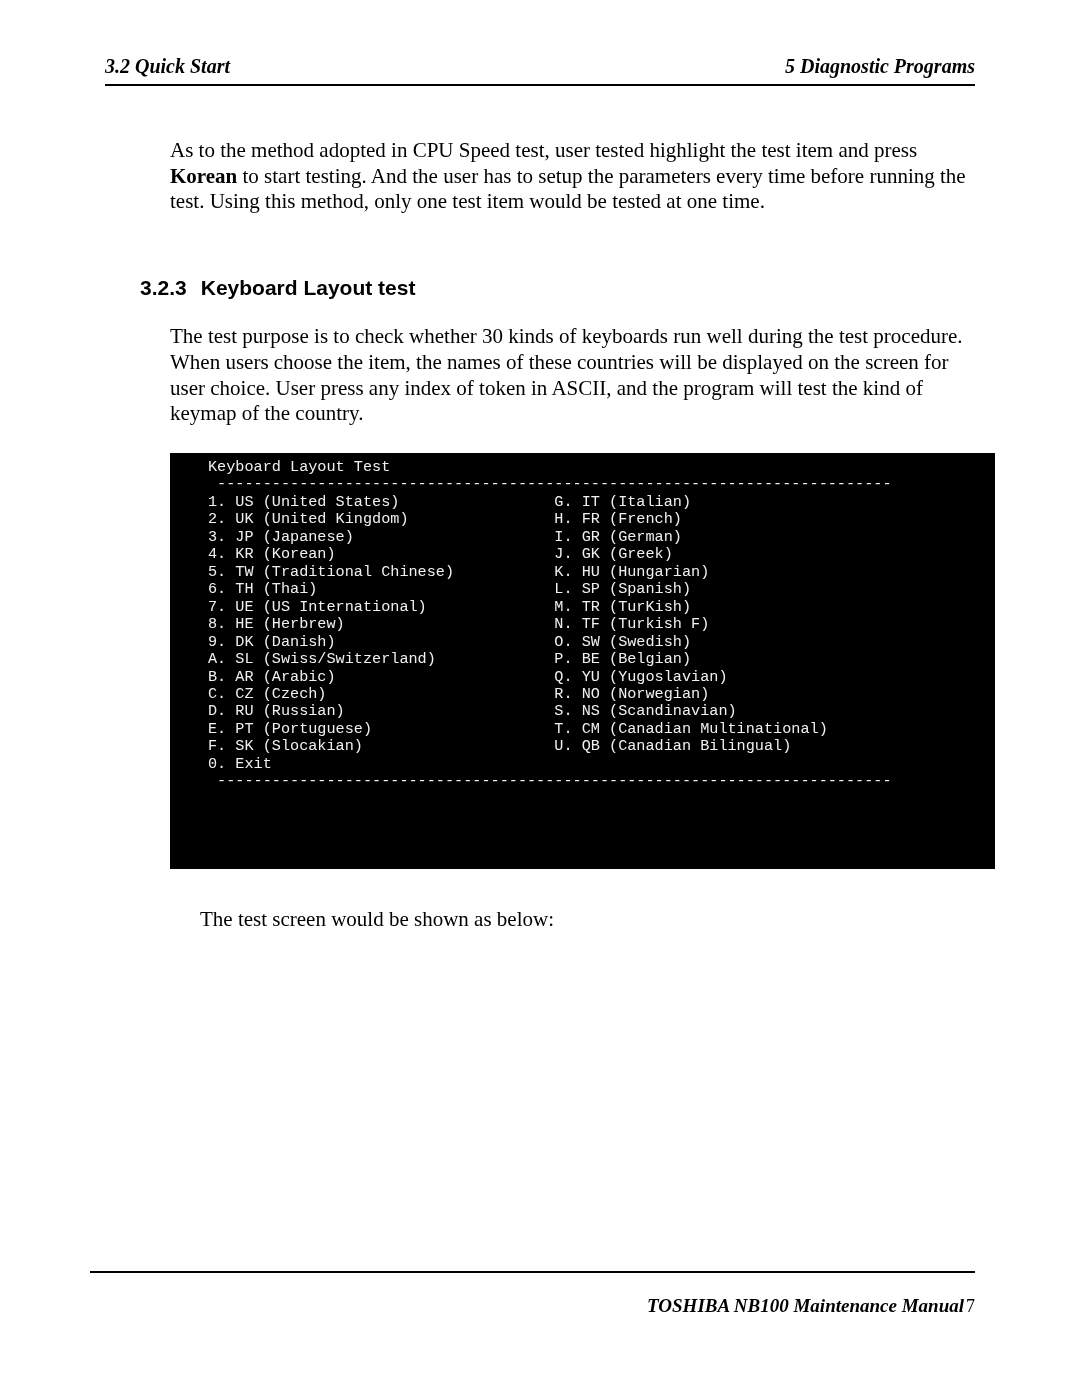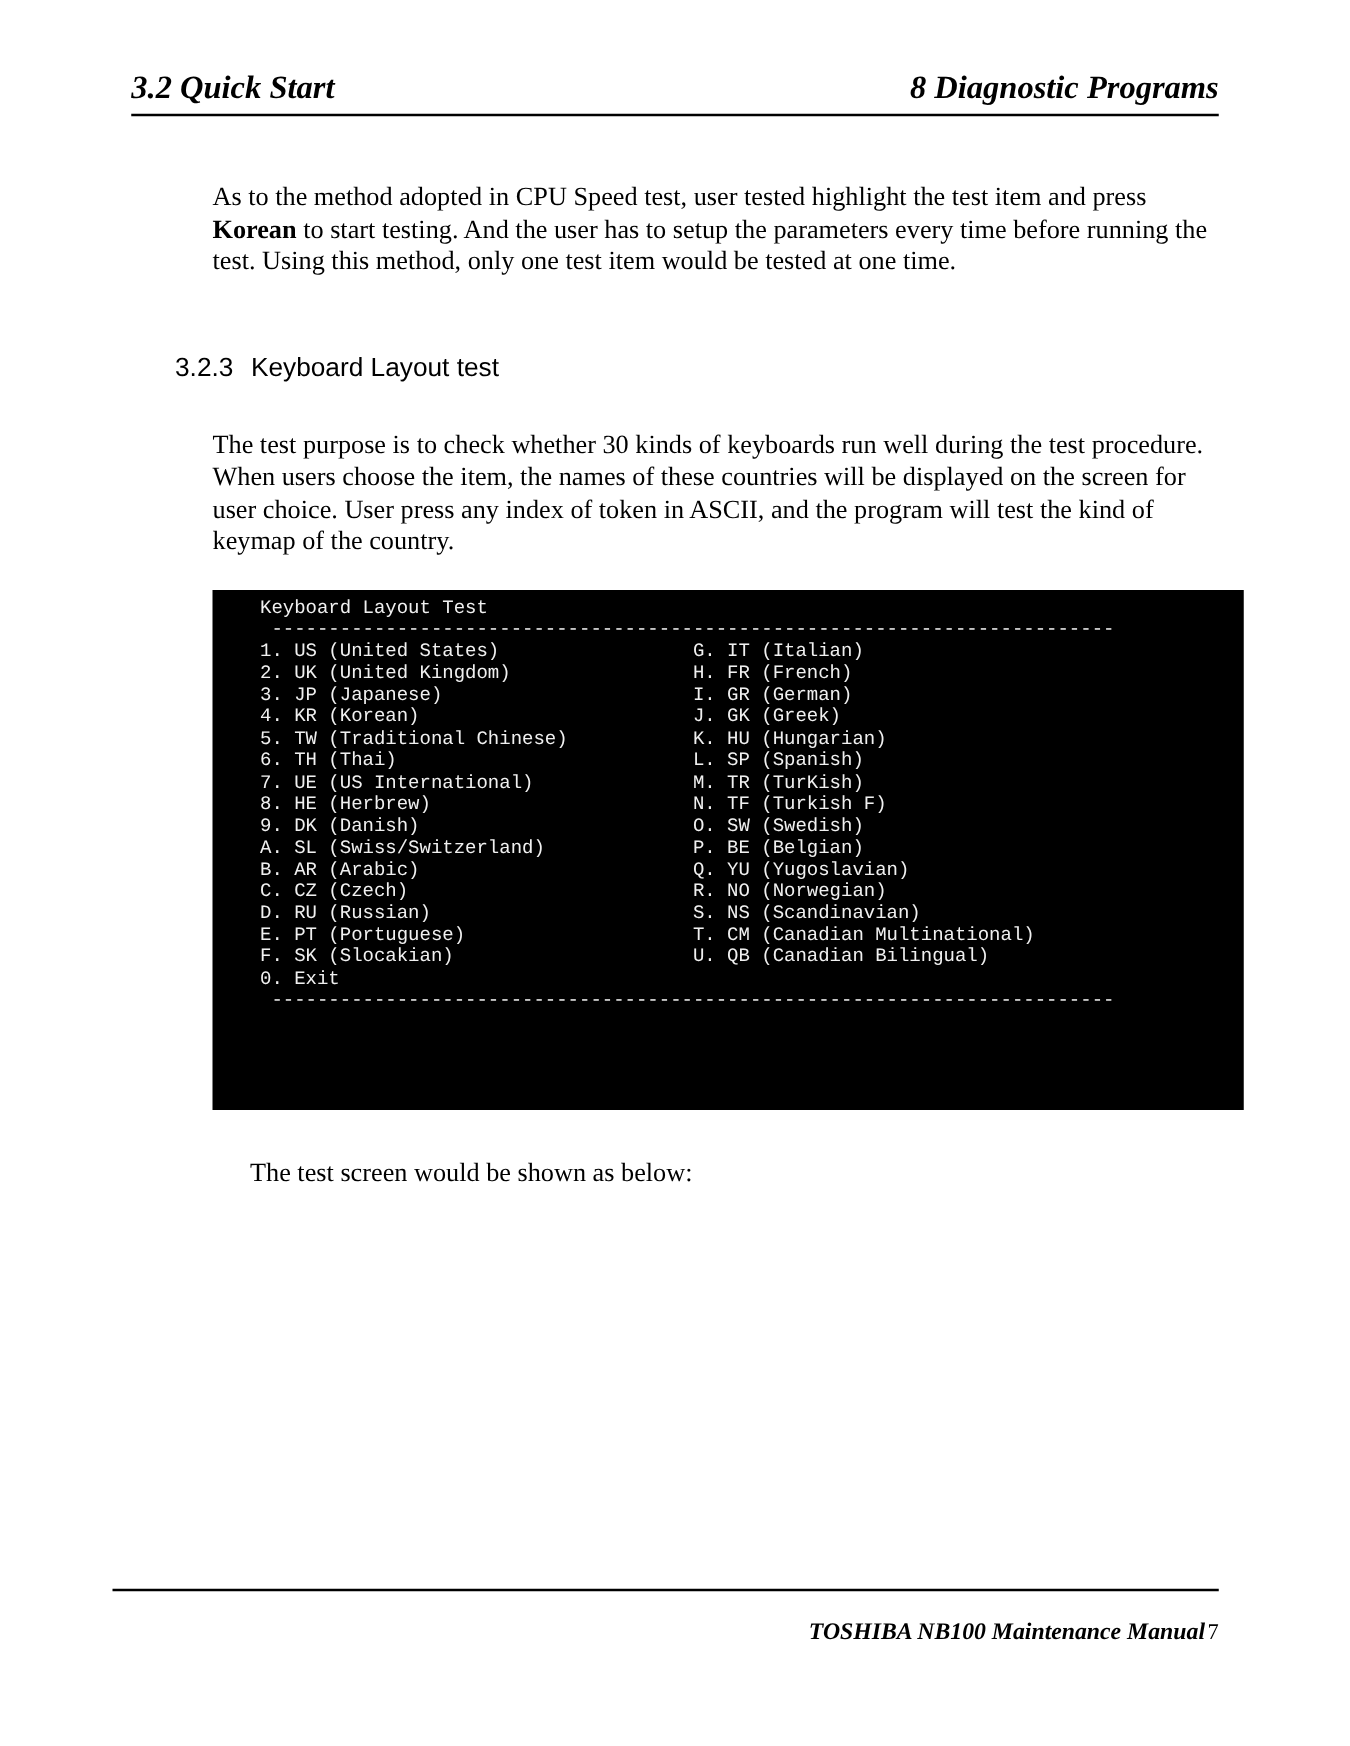--- a/index.html
+++ b/index.html
@@ -14,43 +14,43 @@
     left: 105px;
     right: 105px;
     top: 55px;
     bottom: 60px;
   }
   .header-row {
     display: flex;
     justify-content: space-between;
     font-style: italic;
     font-weight: bold;
-    font-size: 26px;
+    font-size: 20px;
     padding-bottom: 4px;
   }
   .header-rule {
     border: none;
     border-top: 2px solid #000;
     margin-top: 2px;
   }
   .body {
     margin-top: 52px;
     padding-left: 65px;
     font-size: 21px;
     line-height: 1.22;
   }
   .para { margin-bottom: 26px; }
   .para.after-terminal { margin-top: 38px; padding-left: 30px; }
   .bold { font-weight: bold; }
   .section-heading {
     font-family: Arial, Helvetica, sans-serif;
-    font-weight: normal;
+    font-weight: bold;
     font-size: 21px;
     margin-top: 60px;
-    margin-bottom: 36px;
+    margin-bottom: 24px;
     margin-left: -30px;
   }
   .section-heading .num { margin-right: 14px; }
   .terminal {
     background: #000;
     color: #f0f0f0;
     font-family: "Courier New", Courier, monospace;
     font-size: 15.2px;
     line-height: 1.15;
     padding: 6px 10px 8px 38px;
@@ -78,21 +78,21 @@
   .footer-text .bold { font-weight: bold; font-style: italic; }
   .footer-text .pagenum { font-style: normal; font-weight: normal; font-size: 18px; margin-left: 2px; }
 </style>
 </head>
 <body>
 
 <div class="page">
 
   <div class="header-row">
     <span>3.2 Quick Start</span>
-    <span>8  Diagnostic Programs</span>
+    <span>5  Diagnostic Programs</span>
   </div>
   <hr class="header-rule">
 
   <div class="body">
 
     <p class="para">
       <span>As to the method adopted in CPU Speed test, user tested highlight the test item and press </span><span class="bold">Korean</span><span> to start testing. And the user has to setup the parameters every time before running the test. Using this method, only one test item would be tested at one time.</span>
     </p>
 
     <div class="section-heading">

